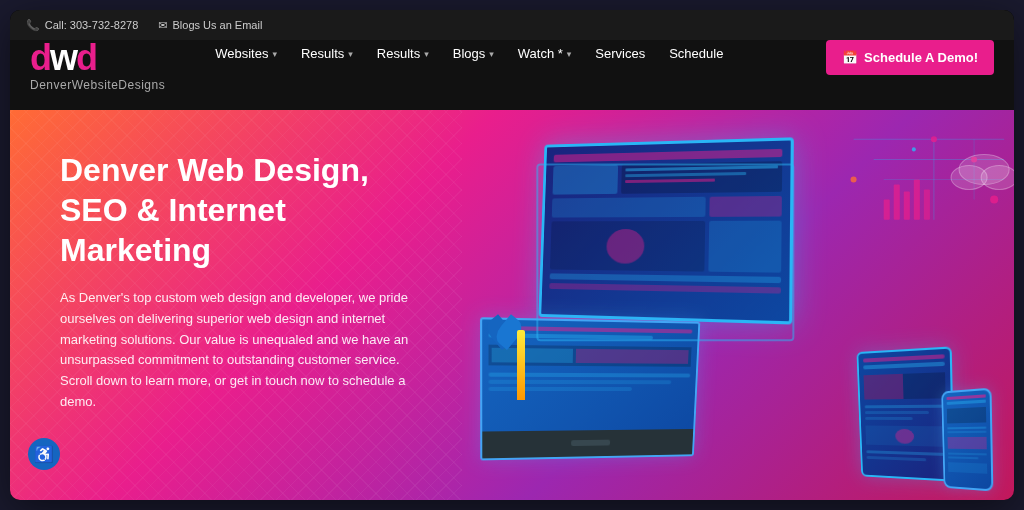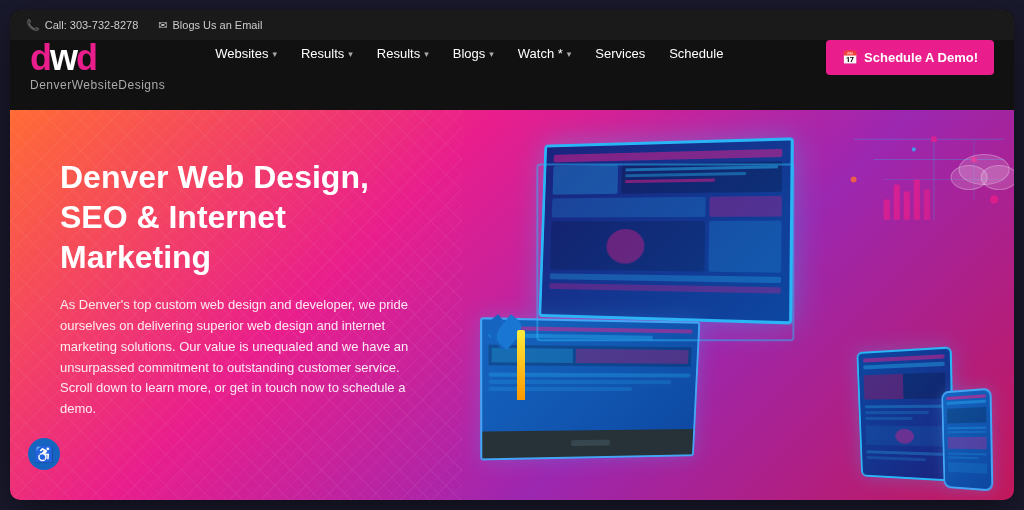--- a/index.html
+++ b/index.html
@@ -132,21 +132,21 @@
       display: flex;
       align-items: center;
       gap: 6px;
     }
     
     .hero {
       height: 390px;
       background: linear-gradient(135deg, #ff6b35 0%, #e91e8c 35%, #9c27b0 65%, #c2185b 100%);
       position: relative;
       display: flex;
-      align-items: flex-end;
+      align-items: flex-start;
       overflow: hidden;
     }
     .hero-pattern {
       position: absolute;
       top: 0;
       left: 0;
       width: 45%;
       height: 100%;
       opacity: 0.15;
       background-image:

